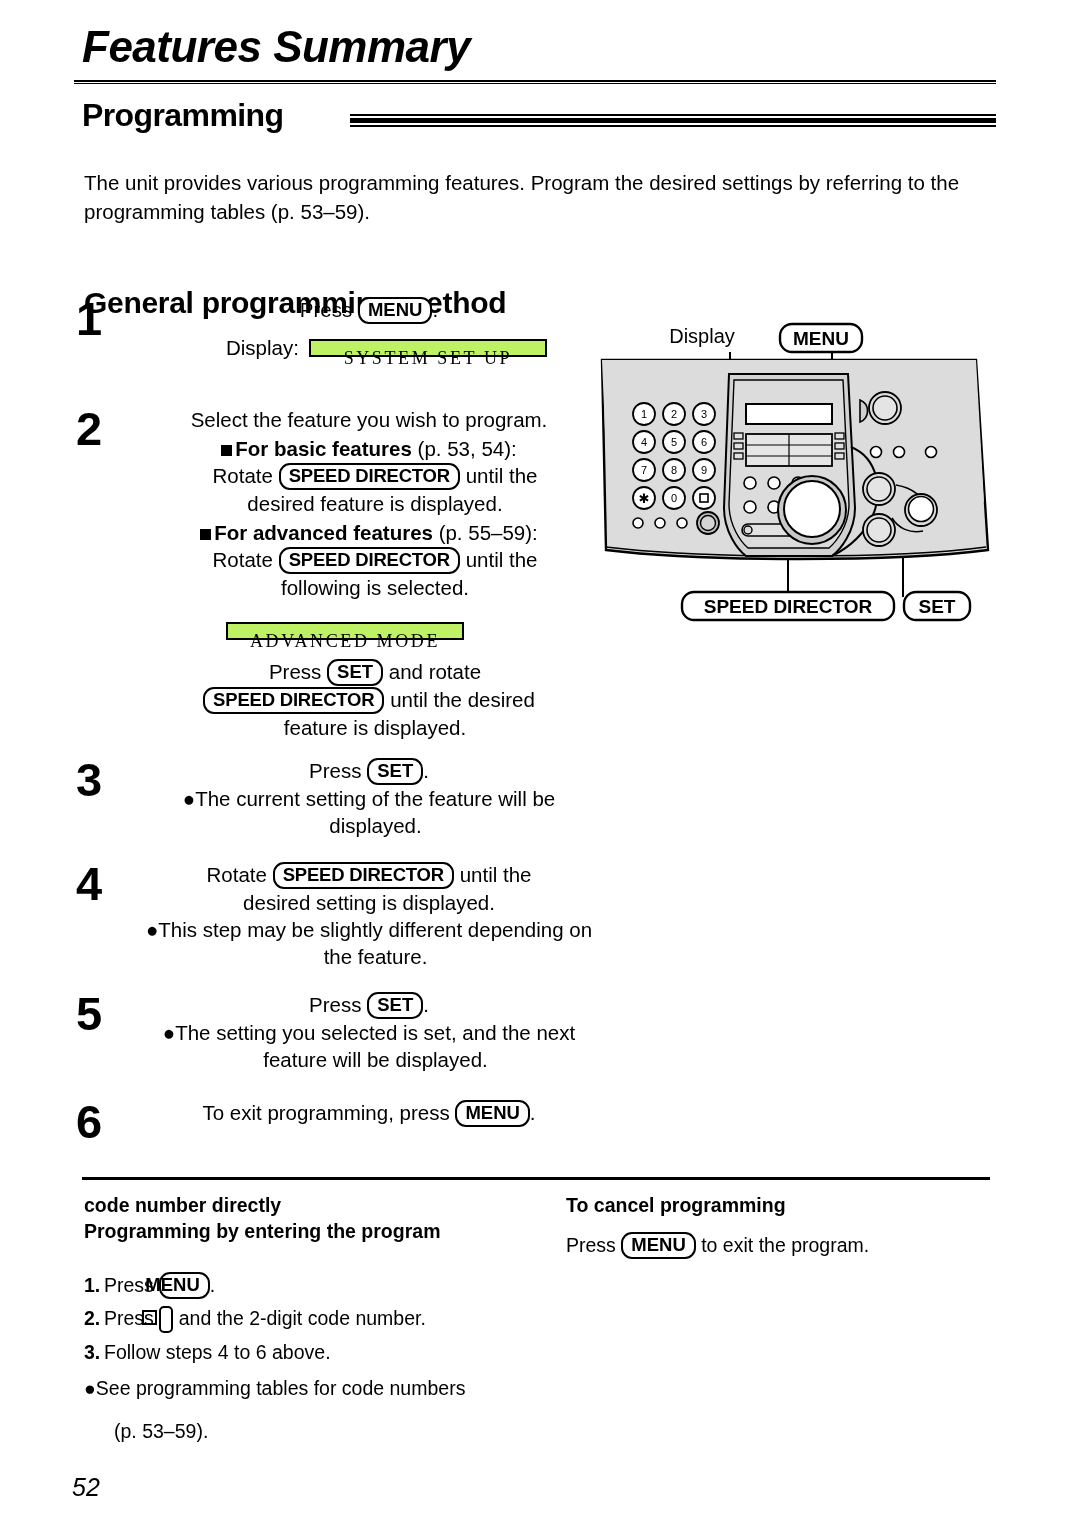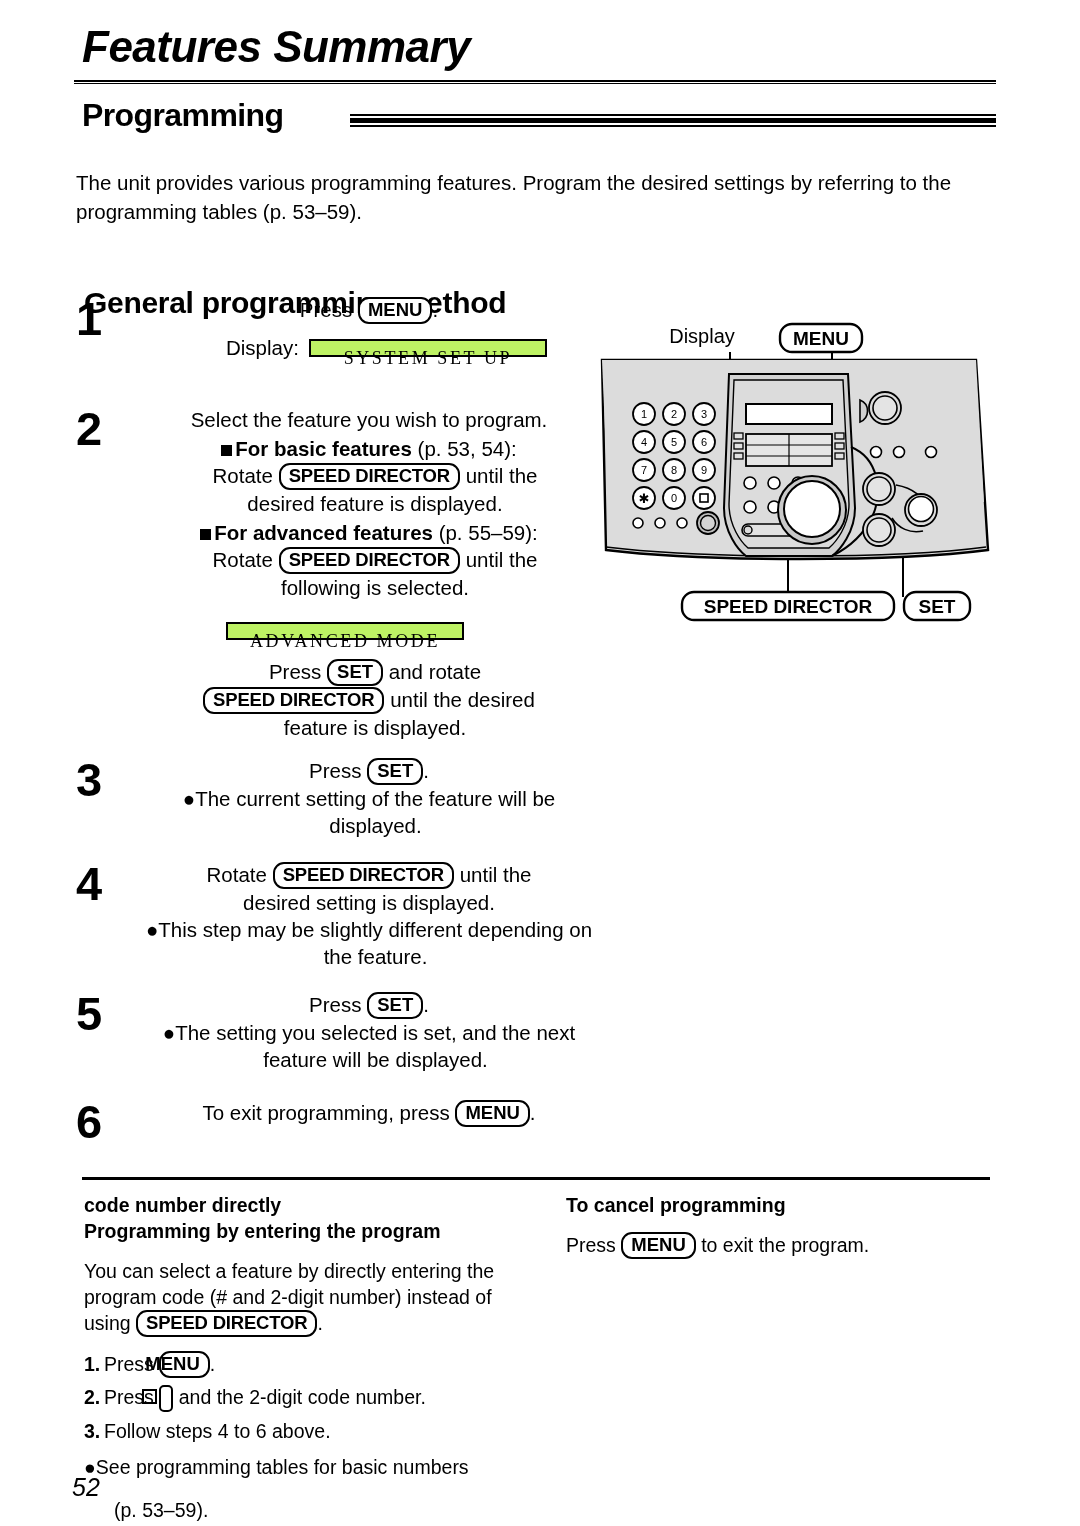--- a/index.html
+++ b/index.html
@@ -64,21 +64,21 @@
     display: block;
     background: #000;
     width: 100%;
   }
   .rule-section i.a { height: 2px; margin-top: 0px; }
   .rule-section i.b { height: 5px; margin-top: 2px; }
   .rule-section i.c { height: 2px; margin-top: 2px; }
 
   .intro {
     position: absolute;
-    left: 76px;
+    left: 84px;
     top: 168px;
     width: 900px;
     font-size: 20.5px;
     line-height: 29px;
   }
 
   .subsection-title {
     position: absolute;
     left: 84px;
     top: 242px;
@@ -505,40 +505,36 @@
   </div>
 
   <div class="rule-bottom"></div>
 
   <div class="col-left">
     <div class="sub-head">
       <div>code number directly</div>
       <div>Programming by entering the program</div>
     </div>
     <div class="gap-s"></div>
-    <p style="margin:0;">
-      <span>You can select a feature by directly entering the program code (# and 2-digit number) instead of using</span>
-      <span class="key wide">SPEED DIRECTOR</span><span>.</span>
-    </p>
     <div class="gap-s"></div>
     <ul class="numlist">
       <li>
         <span class="n">1.</span><span>Press</span>
         <span class="key">MENU</span><span>.</span>
       </li>
       <li>
         <span class="n">2.</span><span>Press</span>
         <span class="key small"><span class="sq"></span></span>
         <span>and the 2-digit code number.</span>
       </li>
       <li>
         <span class="n">3.</span><span>Follow steps 4 to 6 above.</span>
       </li>
     </ul>
-    <p class="bullet-line" style="margin:10px 0 0 0;">●<span>See programming tables for basic numbers</span></p>
+    <p class="bullet-line" style="margin:10px 0 0 0;">●<span>See programming tables for code numbers</span></p>
     <p style="margin:17px; padding-left:13px;">(p. 53–59).</p>
   </div>
 
   <div class="col-right">
     <div class="sub-head">To cancel programming</div>
     <div class="gap-s"></div>
     <p style="margin:0;">
       <span>Press</span>
       <span class="key">MENU</span>
       <span>to exit the program.</span>

